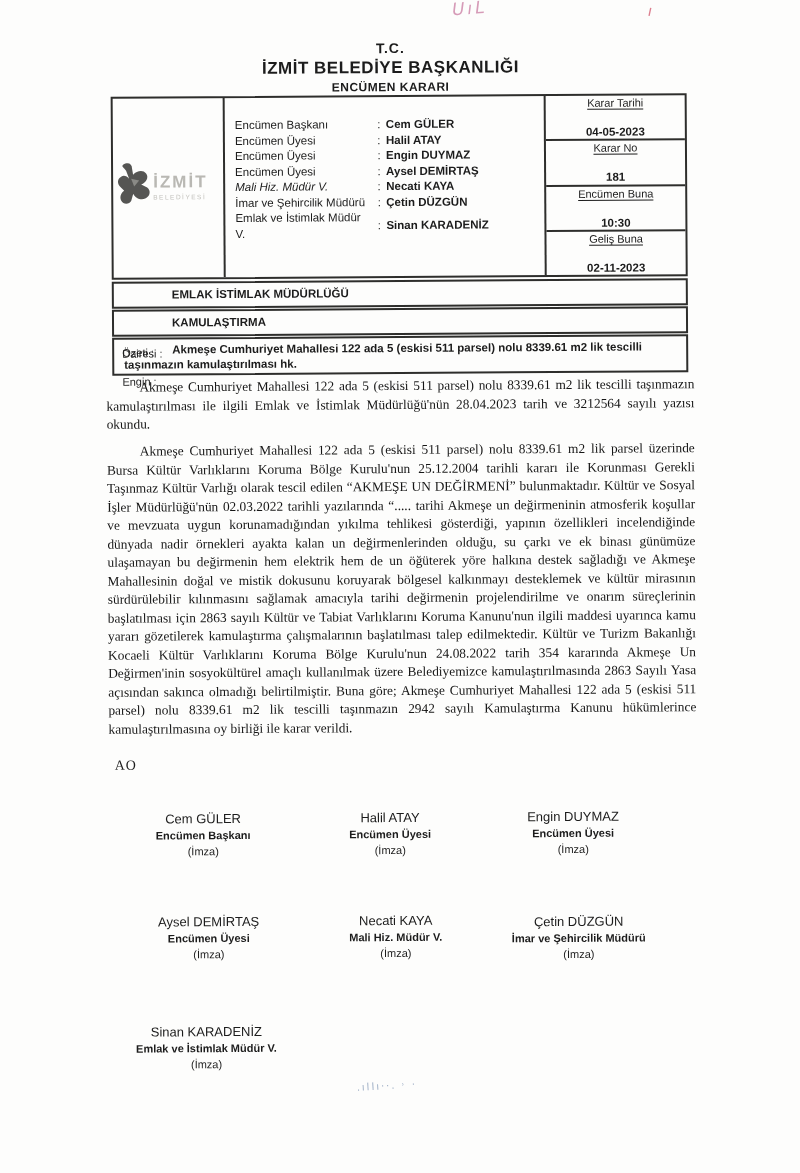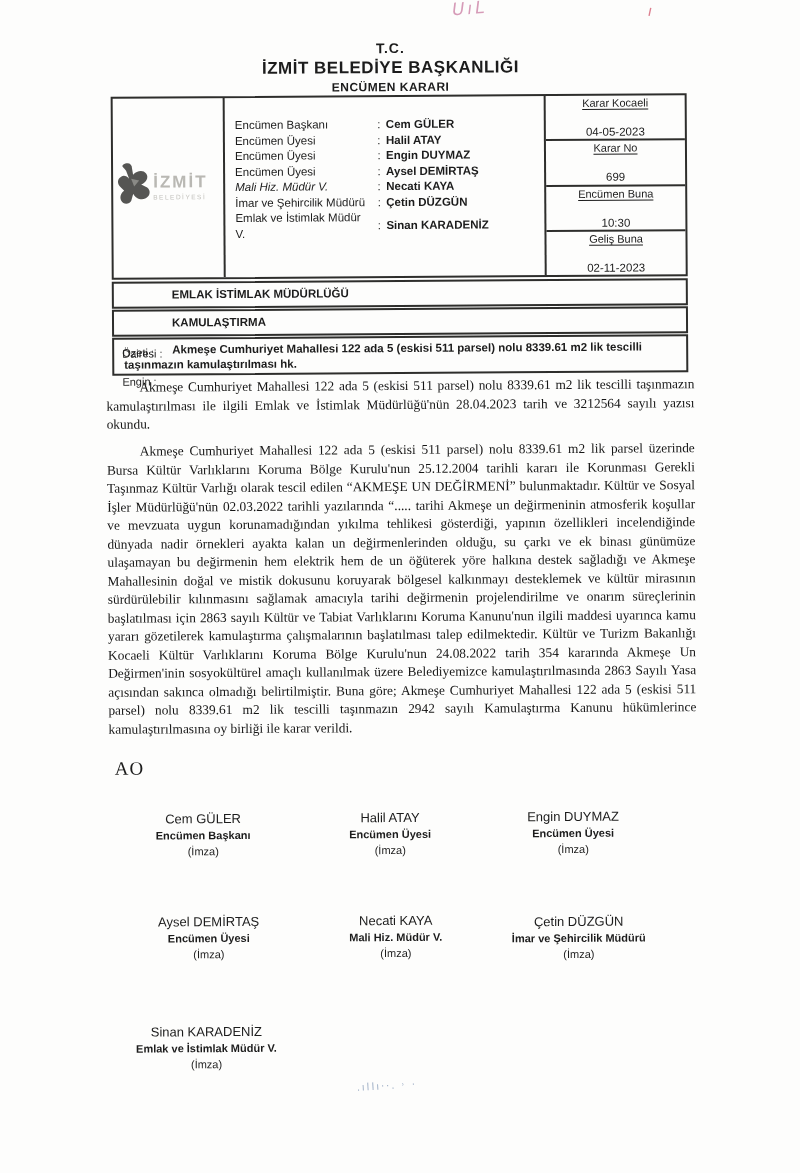--- a/index.html
+++ b/index.html
@@ -46,42 +46,42 @@
   .off-grid .colon{text-align:center;align-self:center;}
   .off-grid .name{font-weight:bold;align-self:center;white-space:nowrap;}
 
   .col-meta{position:absolute;right:0;top:0;width:141px;height:100%;
     border-left:2px solid #2e2e2c;box-sizing:border-box;
     display:flex;flex-direction:column;}
   .meta-cell{flex:1;border-bottom:2px solid #2e2e2c;box-sizing:border-box;
     display:flex;flex-direction:column;align-items:center;justify-content:center;gap:3px;}
   .meta-cell:last-child{border-bottom:none;}
   .meta-label{font-size:11px;text-decoration:underline;text-underline-offset:2px;}
-  .meta-value{font-size:11.5px;font-weight:normal;margin-top:14px;}
+  .meta-value{font-size:11.5px;font-weight:bold;margin-top:14px;}
 
   
   .info-row{position:absolute;left:112px;width:576px;border:2px solid #2e2e2c;box-sizing:border-box;}
   .info-row .lbl{position:absolute;left:8px;font-size:11px;}
   .info-row .val{position:absolute;font-size:11.5px;font-weight:bold;}
   .row-dairesi{top:280px;height:27px;}
   .row-konu{top:308px;height:27px;}
   .row-ozeti{top:336px;height:38px;}
   .row-dairesi .lbl,.row-konu .lbl{top:16px;margin-top:48px;}
   .row-dairesi .val,.row-konu .val{left:58px;top:5px;}
   .row-ozeti .lbl{top:7px;}
   .row-ozeti .val{left:10px;top:3px;width:556px;text-indent:48px;line-height:15px;}
 
   
   .para{position:absolute;left:106px;width:588px;
     font-family:"Liberation Serif",serif;font-size:13.4px;line-height:18.5px;
     text-align:justify;color:#161616;text-indent:33px;}
   .p1{top:377px;}
   .p2{top:441px;}
   .initials{position:absolute;left:112px;top:756px;
-    font-family:"Liberation Serif",serif;font-size:19px;letter-spacing:1px;}
+    font-family:"Liberation Serif",serif;font-size:14px;letter-spacing:1px;}
 
   
   .sig{position:absolute;width:220px;text-align:center;line-height:15px;}
   .sig .nm{font-size:13px;}
   .sig .rl{font-size:11px;font-weight:bold;margin-top:2px;}
   .sig .im{font-size:11px;margin-top:1px;}
   .s1a{left:90px;top:810px;} .s1b{left:277px;top:810px;} .s1c{left:460px;top:810px;}
   .s2a{left:95px;top:913px;} .s2b{left:282px;top:913px;} .s2c{left:465px;top:915px;}
   .s3a{left:92px;top:1023px;}
 </style>
@@ -142,26 +142,26 @@
           <div class="name">Çetin DÜZGÜN</div>
 
           <div class="role">Emlak ve İstimlak Müdür V.</div>
           <div class="colon">:</div>
           <div class="name">Sinan KARADENİZ</div>
         </div>
       </div>
 
       <div class="col-meta">
         <div class="meta-cell">
-          <div class="meta-label">Karar Kocaeli</div>
+          <div class="meta-label">Karar Tarihi</div>
           <div class="meta-value">04-05-2023</div>
         </div>
         <div class="meta-cell">
           <div class="meta-label">Karar No</div>
-          <div class="meta-value">699</div>
+          <div class="meta-value">181</div>
         </div>
         <div class="meta-cell">
           <div class="meta-label">Encümen Buna</div>
           <div class="meta-value">10:30</div>
         </div>
         <div class="meta-cell">
           <div class="meta-label">Geliş Buna</div>
           <div class="meta-value">02-11-2023</div>
         </div>
       </div>

